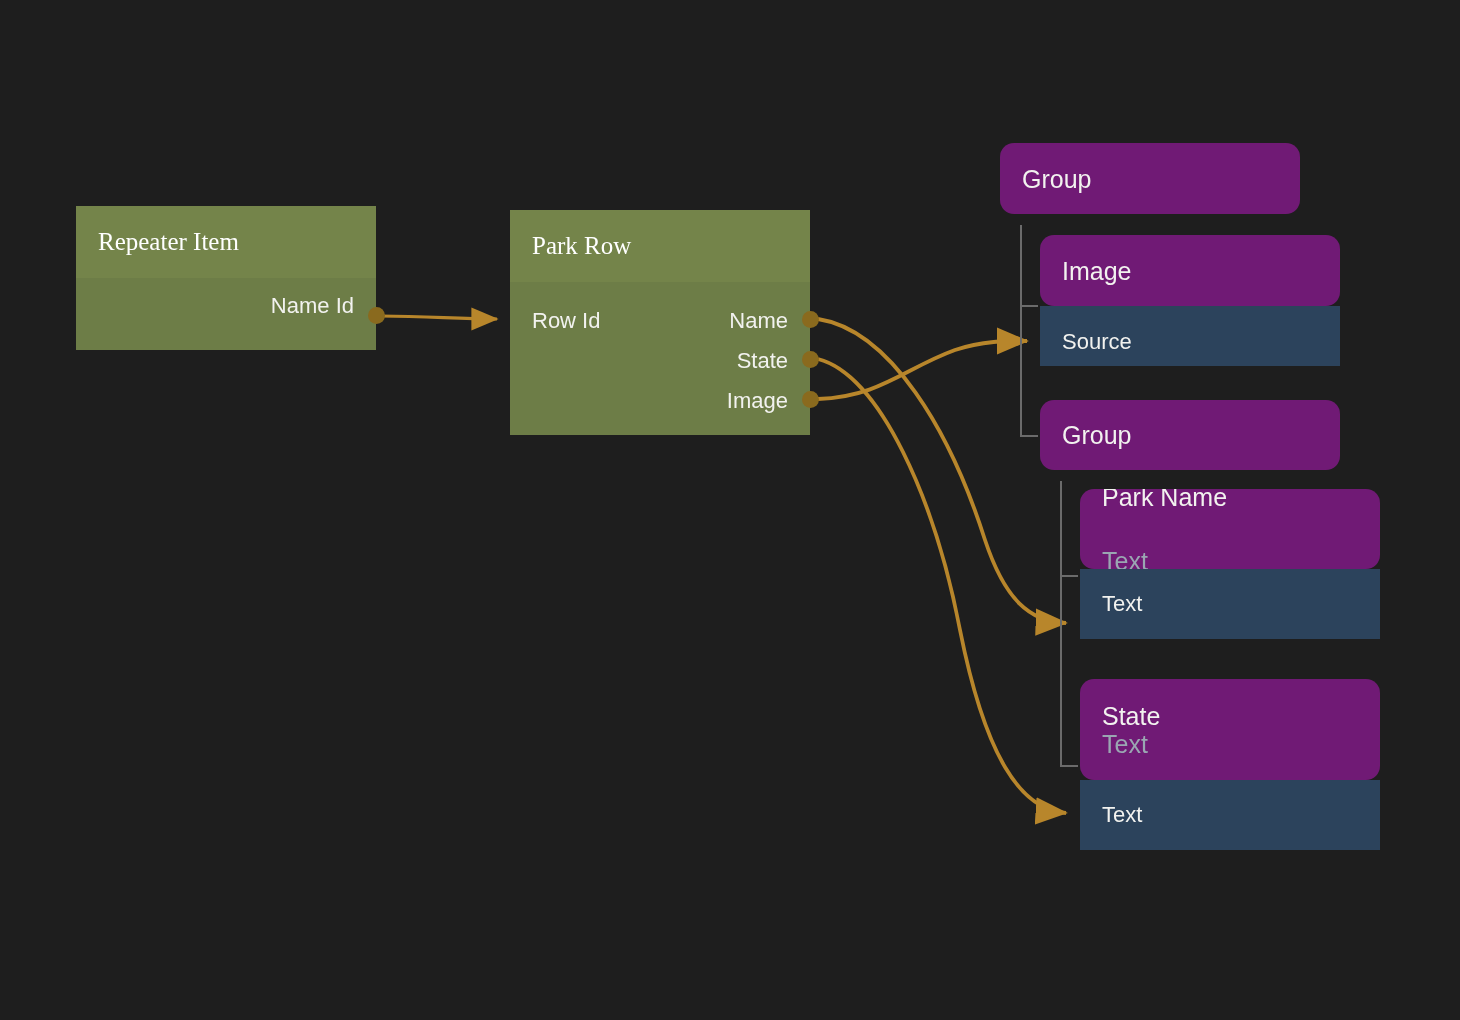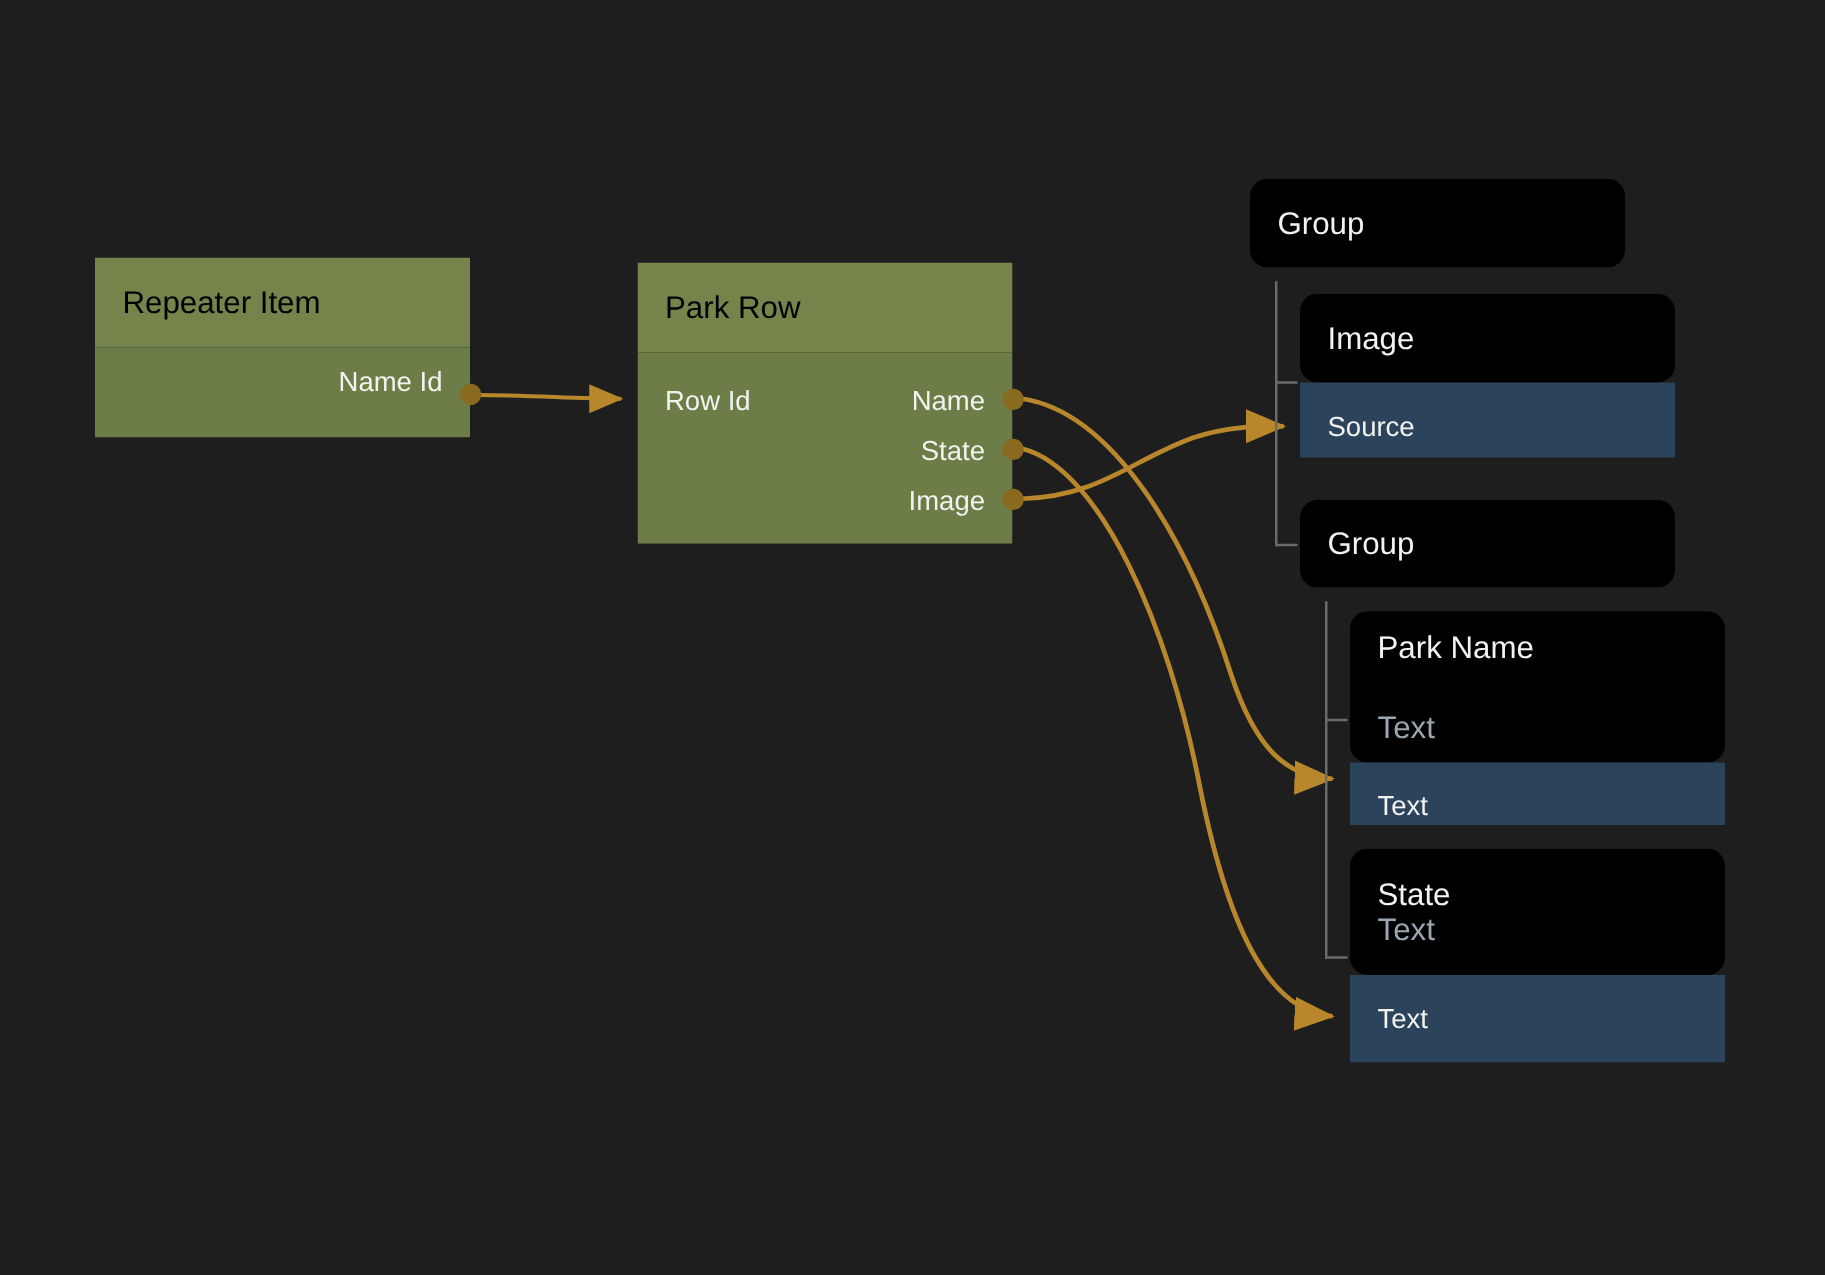--- a/index.html
+++ b/index.html
@@ -39,28 +39,29 @@
     position: relative;
   }
   
   .node.green .node-header {
     background: #74844a;
   }
   .node.green .node-body {
     background: #6d7d47;
   }
   .node.green .node-title {
-    color: #000000;
+    color: #ffffff;
     font-size: 25px;
     font-weight: 400;
     padding-left: 22px;
+    font-family: Liberation Serif, serif;
   }
   
   .node.blue .node-header {
-    background: #000000;
+    background: #701a75;
     border-radius: 14px;
   }
   .node.blue .node-body {
     background: #2c435c;
   }
   .node.blue .node-title {
     color: #f2f2ef;
     font-size: 25px;
     font-weight: 400;
     padding-left: 22px;
@@ -173,21 +174,21 @@
     <div class="node-header" style="height:70px;">
       <div class="node-title">Group</div>
     </div>
   </div>
 
   <div class="tree-bracket" style="left:1060px; top:481px; height:286px; width:2px;"></div>
   <div class="tree-stub" style="left:1060px; top:575px; width:18px; height:2px;"></div>
   <div class="tree-stub" style="left:1060px; top:765px; width:18px; height:2px;"></div>
 
   <div class="node blue" style="left:1080px; top:489px; width:300px; height:171px;">
-    <div class="node-header" style="height:121px;gap:36px;">
+    <div class="node-header" style="height:80px;gap:36px;">
       <div class="node-title">Park Name</div>
       <div class="node-subtitle">Text</div>
     </div>
     <div class="node-body" style="height:70px;">
       <div class="port-row in" style="top:22px;">Text</div>
     </div>
   </div>
 
   <div class="node blue" style="left:1080px; top:679px; width:300px; height:171px;">
     <div class="node-header" style="height:101px;">

